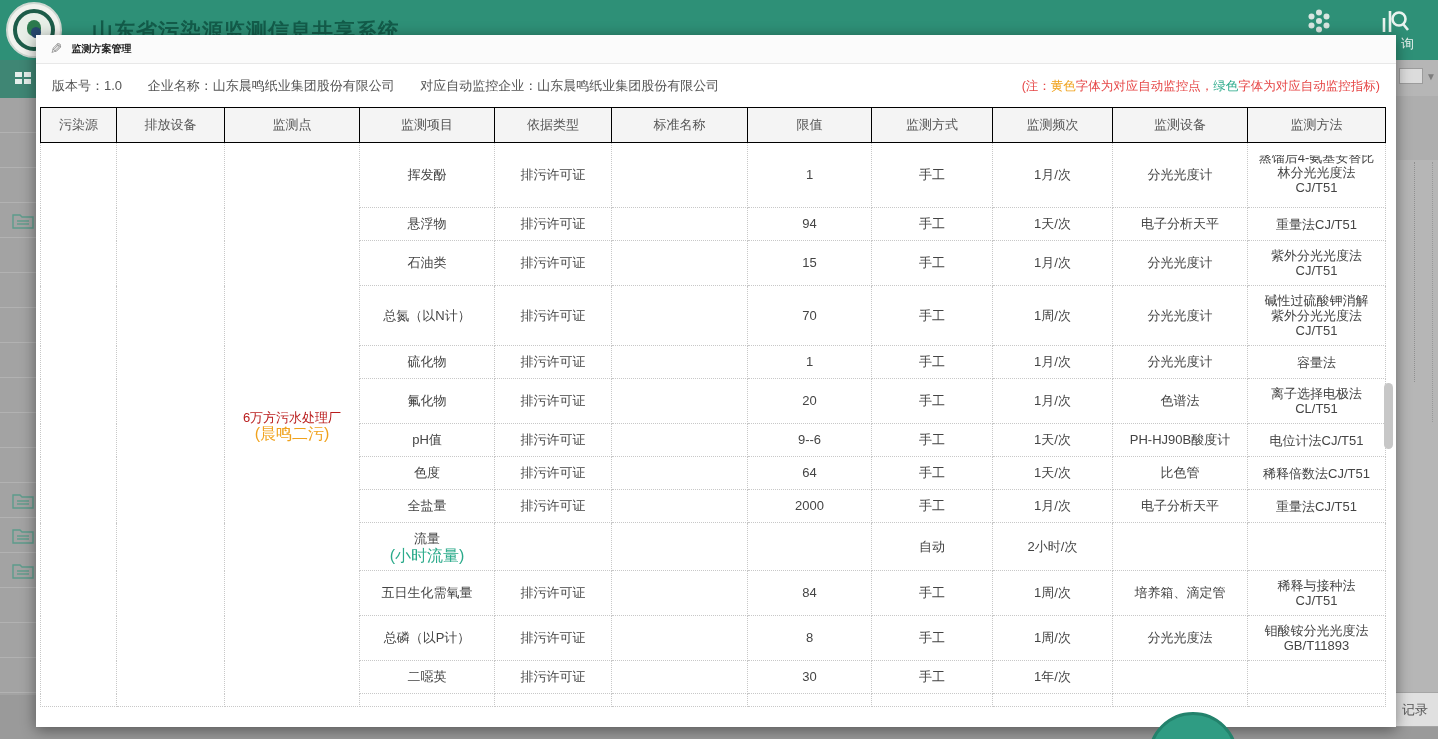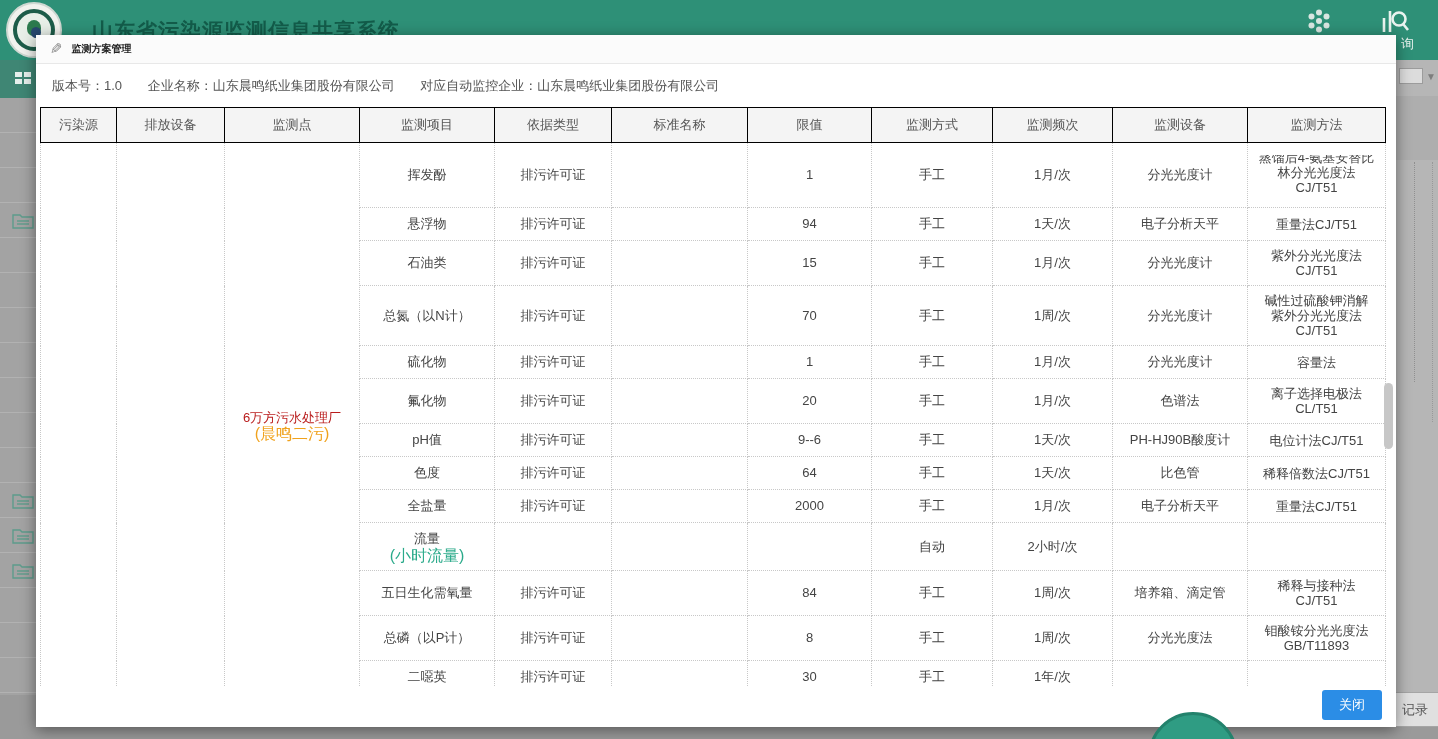--- a/index.html
+++ b/index.html
@@ -184,20 +184,23 @@
   <div class="m-section">
     <span class="pen-ic">✎</span>
     <span class="m-section-title">监测方案管理</span>
   </div>
   <div class="m-info">
     <div class="info-left">
       <span class="seg"><span>版本号：</span><span>1.0</span></span>
       <span class="seg"><span>企业名称：</span><span>山东晨鸣纸业集团股份有限公司</span></span>
       <span class="seg"><span>对应自动监控企业：</span><span>山东晨鸣纸业集团股份有限公司</span></span>
     </div>
+    <div class="m-note">
+      <span>(注：</span><span class="orange">黄色</span><span>字体为对应自动监控点，</span><span class="green">绿色</span><span>字体为对应自动监控指标)</span>
+    </div>
   </div>
 
   <table class="grid">
     <colgroup>
       <col style="width:76px">
         <col style="width:108px">
         <col style="width:135px">
         <col style="width:135px">
       <col style="width:117px">
         <col style="width:136px">
@@ -403,16 +406,13 @@
           <td></td>
           <td></td>
           <td></td>
           <td></td>
           <td class="method"></td>
         </tr>
       </tbody>
   </table>
 
   <div class="m-scrollthumb"></div>
-  <div class="m-footer">
-    <button class="btn-close">关闭</button>
-  </div>
 </div>
 
 </body></html>

